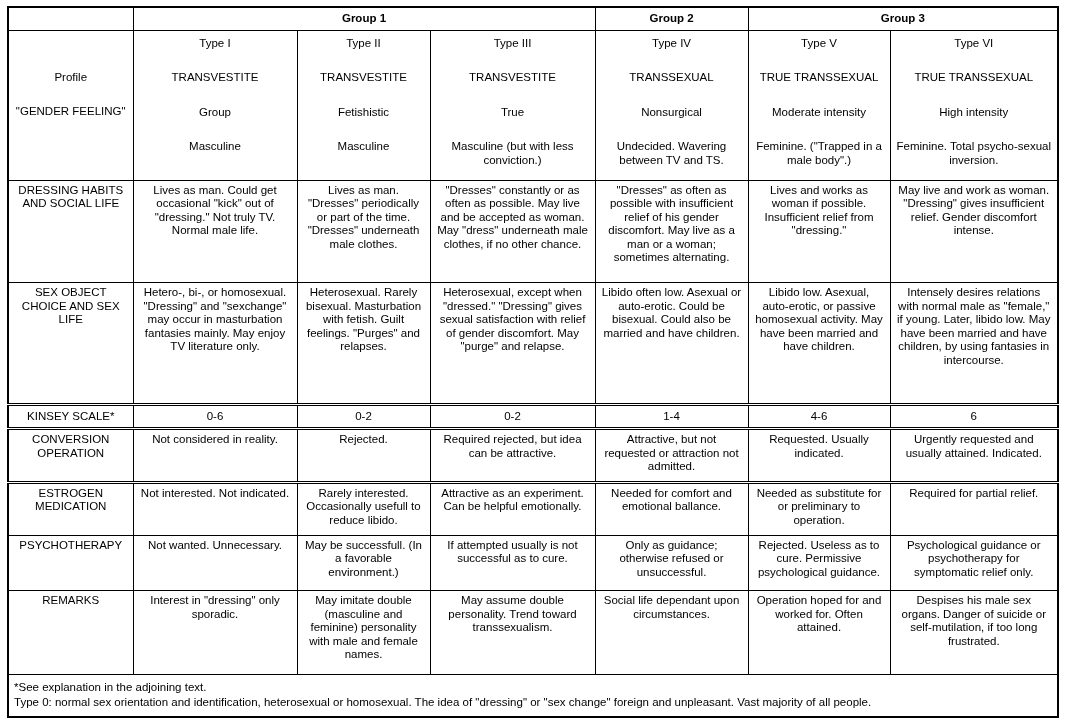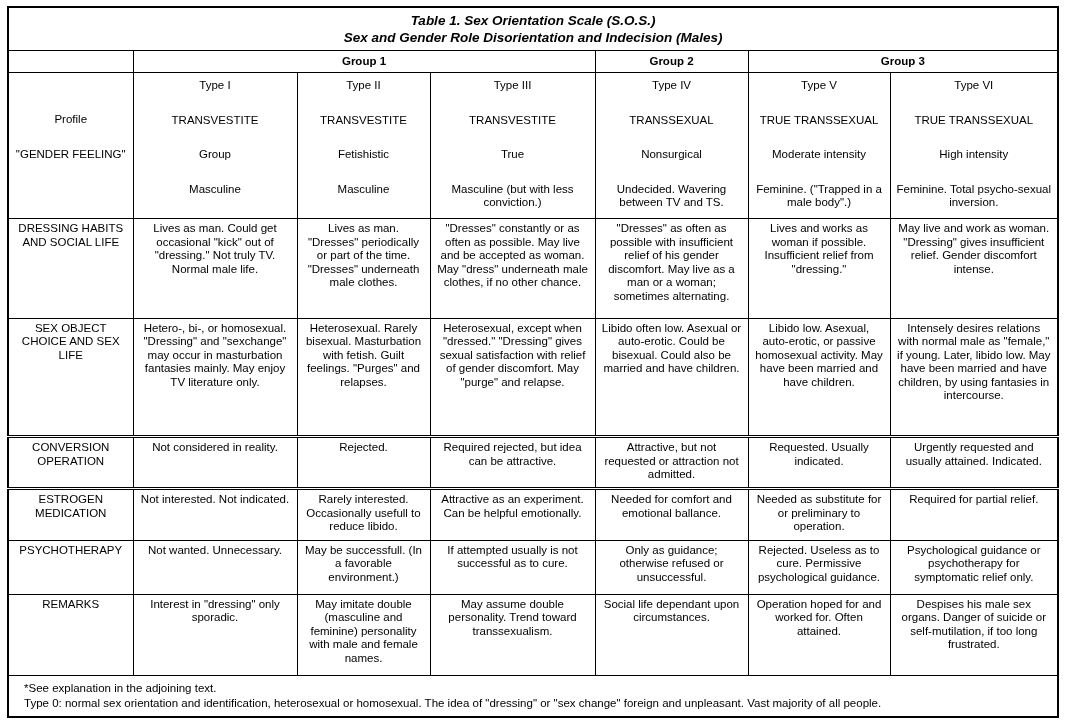--- a/index.html
+++ b/index.html
@@ -45,45 +45,39 @@
   tr.row-estrogen  { height:50px; }
   tr.row-psycho    { height:52px; }
   tr.row-remarks   { height:78px; }
   tr.row-kinsey td { vertical-align:middle; }
   
   tr.row-kinsey td     { border-top:3px double #000; }
   tr.row-conversion td { border-top:3px double #000; }
   tr.row-estrogen td   { border-top:3px double #000; }
   
   tr.footer-row { height:40px; }
-  td.footer-cell { text-align:left; vertical-align:middle; padding:3px 15px; }
+  td.footer-cell { text-align:left; vertical-align:middle; padding:3px 5px; }
   td.footer-cell div { line-height:15px; }
 </style>
 </head>
 <body>
 
 <div class="page">
   <table class="sos">
     <colgroup>
       <col style="width:125px">
       <col style="width:164px">
       <col style="width:133px">
       <col style="width:165px">
       <col style="width:153px">
       <col style="width:142px">
       <col style="width:168px">
     </colgroup>
     <tbody>
 
-      <tr class="title-row">
-        <td class="title-cell" colspan="7">
-          <div class="title-line">Table 1. Sex Orientation Scale (S.O.S.)</div>
-          <div class="title-line">Sex and Gender Role Disorientation and Indecision (Males)</div>
-        </td>
-      </tr>
 
       <tr class="group-row">
         <td></td>
         <td class="group-cell" colspan="3">Group 1</td>
         <td class="group-cell">Group 2</td>
         <td class="group-cell" colspan="2">Group 3</td>
       </tr>
 
       <tr class="type-row">
         <td>
@@ -157,20 +151,29 @@
       <tr class="row-sexobject">
         <td>SEX OBJECT CHOICE AND SEX LIFE</td>
         <td>Hetero-, bi-, or homosexual. "Dressing" and "sexchange" may occur in masturbation fantasies mainly. May enjoy TV literature only.</td>
         <td>Heterosexual. Rarely bisexual. Masturbation with fetish. Guilt feelings. "Purges" and relapses.</td>
         <td>Heterosexual, except when "dressed." "Dressing" gives sexual satisfaction with relief of gender discomfort. May "purge" and relapse.</td>
         <td>Libido often low. Asexual or auto-erotic. Could be bisexual. Could also be married and have children.</td>
         <td>Libido low. Asexual, auto-erotic, or passive homosexual activity. May have been married and have children.</td>
         <td>Intensely desires relations with normal male as "female," if young. Later, libido low. May have been married and have children, by using fantasies in intercourse.</td>
       </tr>
 
+      <tr class="row-kinsey">
+        <td>KINSEY SCALE*</td>
+        <td>0-6</td>
+        <td>0-2</td>
+        <td>0-2</td>
+        <td>1-4</td>
+        <td>4-6</td>
+        <td>6</td>
+      </tr>
 
       <tr class="row-conversion">
         <td>CONVERSION OPERATION</td>
         <td>Not considered in reality.</td>
         <td>Rejected.</td>
         <td>Required rejected, but idea can be attractive.</td>
         <td>Attractive, but not requested or attraction not admitted.</td>
         <td>Requested. Usually indicated.</td>
         <td>Urgently requested and usually attained. Indicated.</td>
       </tr>

